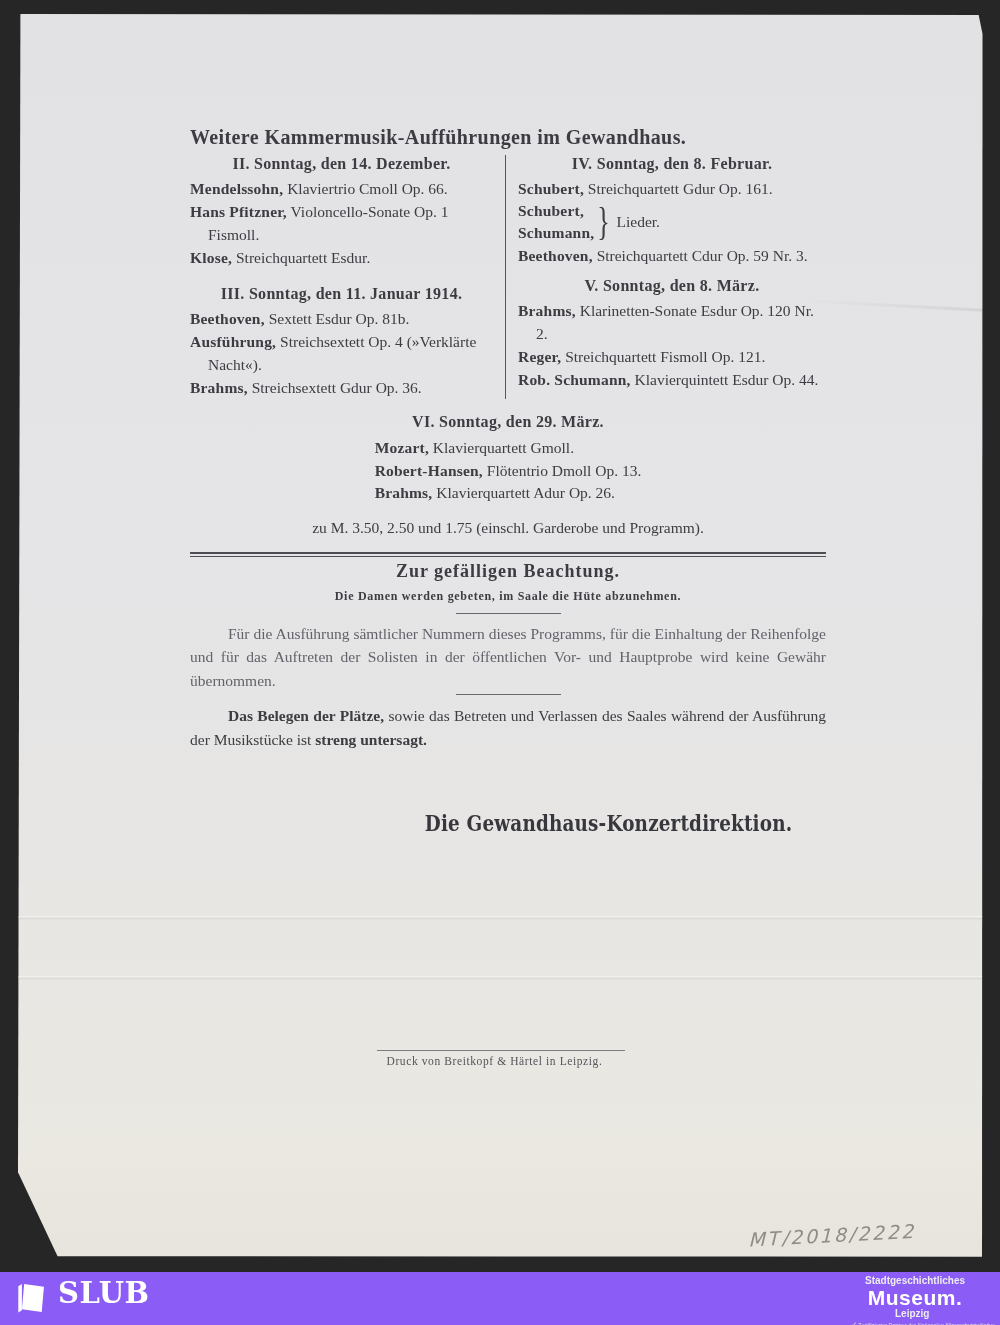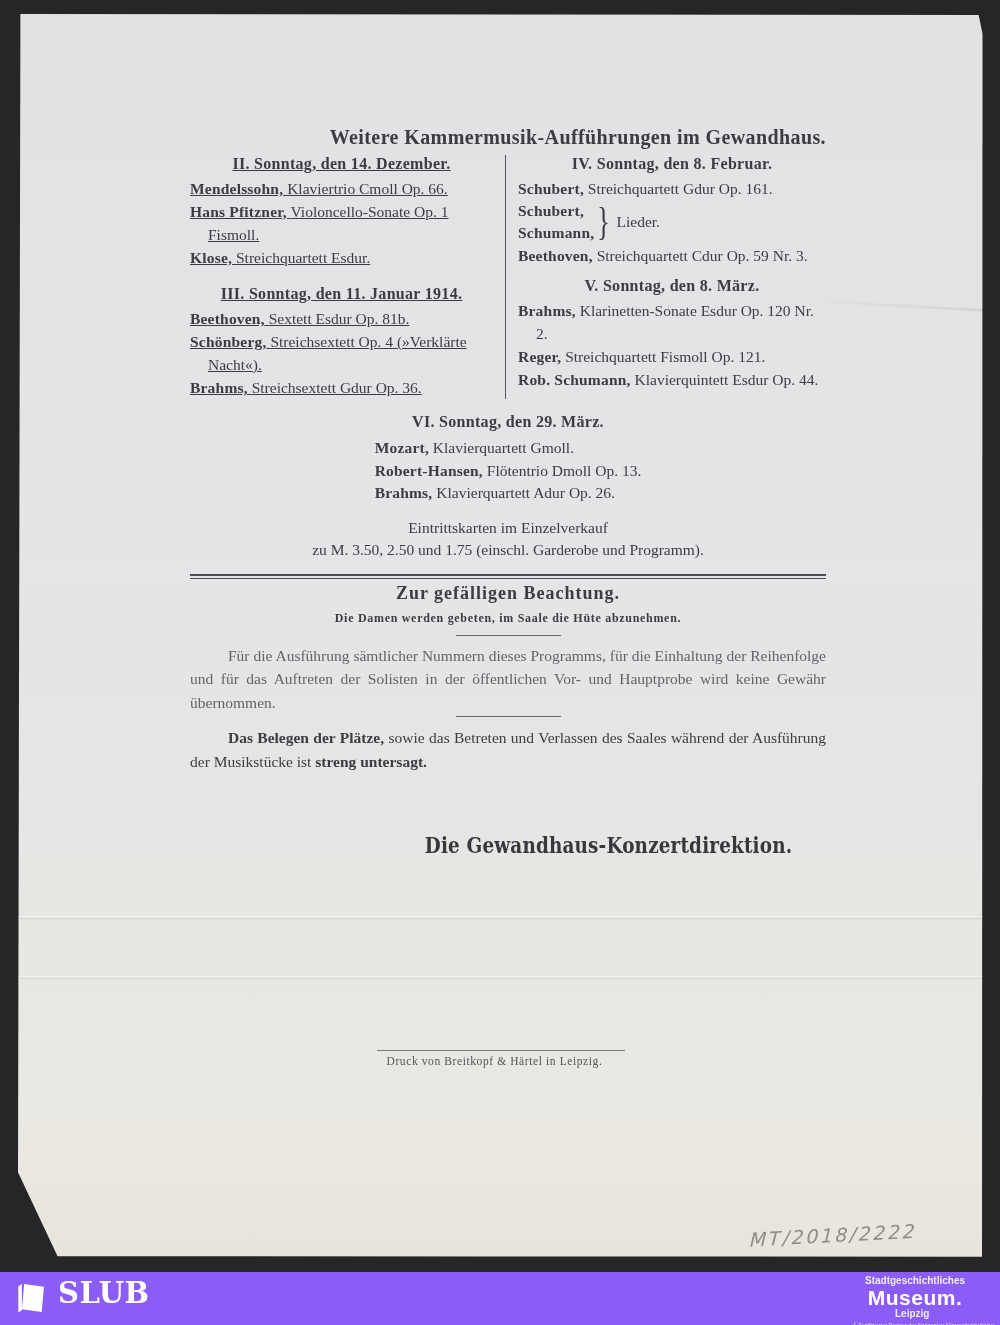--- a/index.html
+++ b/index.html
@@ -22,26 +22,26 @@
   }
   .crease-h { position: absolute; left: 0; width: 100%; height: 4px; pointer-events: none;
     background: linear-gradient(180deg, rgba(255,255,255,0.55) 0%, rgba(90,90,95,0.10) 70%, rgba(255,255,255,0) 100%); }
   .crease-right { position: absolute; right: 0; top: 290px; width: 180px; height: 3px; pointer-events: none;
     background: linear-gradient(90deg, rgba(0,0,0,0) 0%, rgba(100,100,105,0.12) 100%); transform: rotate(3deg); }
 
   
   .content { position: absolute; left: 172px; top: 112px; width: 636px; }
 
   .doc-title {
-    text-align: right; font-weight: bold; font-size: 20px; letter-spacing: 0.4px;
+    text-align: left; font-weight: bold; font-size: 20px; letter-spacing: 0.4px;
     margin-bottom: 6px; white-space: nowrap;
   }
 
   .columns { display: flex; margin-top: 6px; }
-  .col-left { width: 316px; border-right: 1px solid #55555b; padding-right: 12px; text-decoration: underline; }
+  .col-left { width: 316px; border-right: 1px solid #55555b; padding-right: 12px; }
   .col-right { flex: 1; padding-left: 12px; }
 
   .concert-heading {
     text-align: center; font-weight: bold; font-size: 16px; letter-spacing: 0.3px;
     margin-bottom: 4px;
   }
   .concert { margin-bottom: 0; }
   .col-left .concert + .concert .concert-heading { margin-top: 16px; }
   .col-right .concert + .concert .concert-heading { margin-top: 10px; }
 
@@ -127,21 +127,21 @@
         <div class="concert">
           <div class="concert-heading">II. Sonntag, den 14. Dezember.</div>
           <p class="entry"><b>Mendelssohn,</b> <span>Klaviertrio Cmoll Op. 66.</span></p>
           <p class="entry"><b>Hans Pfitzner,</b> <span>Violoncello-Sonate Op. 1 Fismoll.</span></p>
           <p class="entry"><b>Klose,</b> <span>Streichquartett Esdur.</span></p>
         </div>
 
         <div class="concert">
           <div class="concert-heading">III. Sonntag, den 11. Januar 1914.</div>
           <p class="entry"><b>Beethoven,</b> <span>Sextett Esdur Op. 81b.</span></p>
-          <p class="entry"><b>Schönberg,</b> <span>Streichsextett Op. 4 (»Verklärte Nacht«).</span></p>
+          <p class="entry"><b>Ausführung,</b> <span>Streichsextett Op. 4 (»Verklärte Nacht«).</span></p>
           <p class="entry"><b>Brahms,</b> <span>Streichsextett Gdur Op. 36.</span></p>
         </div>
 
       </div>
       <div class="col-right">
 
         <div class="concert">
           <div class="concert-heading">IV. Sonntag, den 8. Februar.</div>
           <p class="entry"><b>Schubert,</b> <span>Streichquartett Gdur Op. 161.</span></p>
           <div class="brace-row">
@@ -168,21 +168,20 @@
     <div class="center-section">
       <div class="concert-heading">VI. Sonntag, den 29. März.</div>
       <div class="center-entries">
         <p class="entry"><b>Mozart,</b> <span>Klavierquartett Gmoll.</span></p>
         <p class="entry"><b>Robert-Hansen,</b> <span>Flötentrio Dmoll Op. 13.</span></p>
         <p class="entry"><b>Brahms,</b> <span>Klavierquartett Adur Op. 26.</span></p>
       </div>
     </div>
 
     <div class="tickets">
-      <div>Eintrittskarten im Einzelverkauf</div>
       <div>zu M. 3.50, 2.50 und 1.75 (einschl. Garderobe und Programm).</div>
     </div>
 
     <div class="double-rule"></div>
 
     <div class="notice-heading">Zur gefälligen Beachtung.</div>
     <div class="notice-subline">Die Damen werden gebeten, im Saale die Hüte abzunehmen.</div>
 
     <hr class="small-rule">
 

